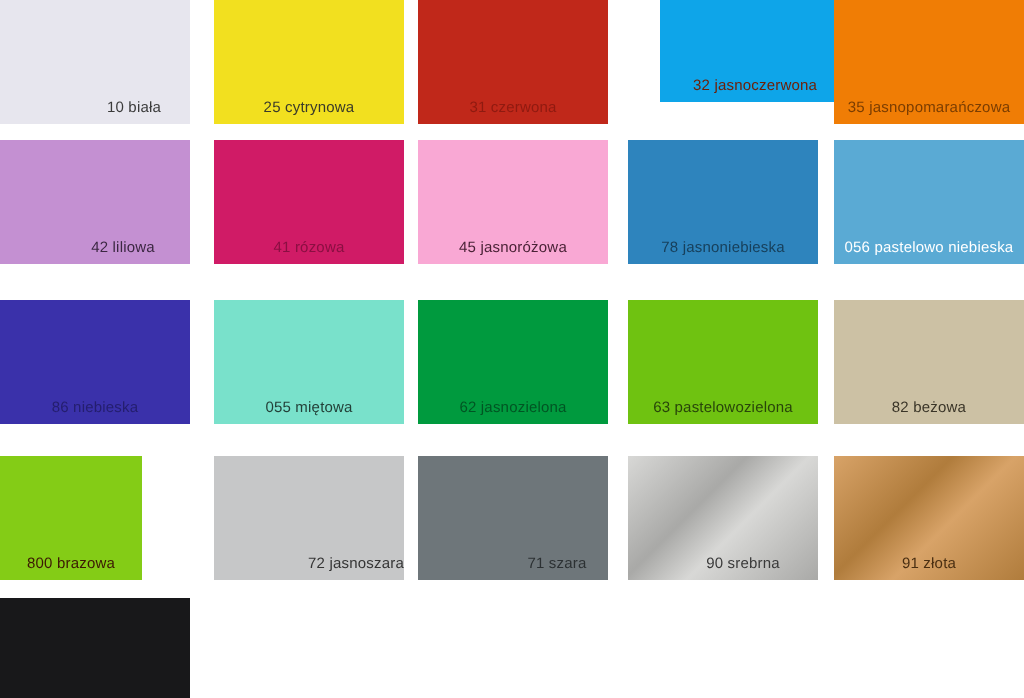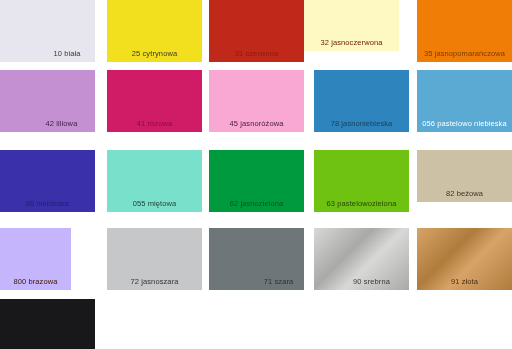--- a/index.html
+++ b/index.html
@@ -43,21 +43,21 @@
 <div id="swatch-grid" style="background: rgb(255, 255, 255);">
     <div class="swatch" style="left: 0px; top: 0px; width: 95px; height: 62px; background: rgb(231, 230, 238);">
       <div class="swatch-label" style="color: rgb(58, 58, 58); padding-left: 39px;">10 biała</div>
     </div>
     <div class="swatch" style="left: 107px; top: 0px; width: 95px; height: 62px; background: rgb(242, 224, 31);">
       <div class="swatch-label" style="color: rgb(58, 58, 42);">25 cytrynowa</div>
     </div>
     <div class="swatch" style="left: 209px; top: 0px; width: 95px; height: 62px; background: rgb(192, 40, 26);">
       <div class="swatch-label" style="color: rgb(143, 26, 16);">31 czerwona</div>
     </div>
-    <div class="swatch" style="left: 304px; top: 0px; width: 95px; height: 51px; background: #fef9c3;">
+    <div class="swatch" style="left: 330px; top: 0px; width: 95px; height: 51px; background: #0ea5e9;">
       <div class="swatch-label" style="color: rgb(110, 32, 8);">32 jasnoczerwona</div>
     </div>
     <div class="swatch" style="left: 417px; top: 0px; width: 95px; height: 62px; background: rgb(240, 125, 5);">
       <div class="swatch-label" style="color: rgb(122, 61, 2);">35 jasnopomarańczowa</div>
     </div>
     <div class="swatch" style="left: 0px; top: 70px; width: 95px; height: 62px; background: rgb(196, 144, 210);">
       <div class="swatch-label" style="color: rgb(59, 39, 66); padding-left: 28px;">42 liliowa</div>
     </div>
     <div class="swatch" style="left: 107px; top: 70px; width: 95px; height: 62px; background: rgb(208, 27, 102);">
       <div class="swatch-label" style="color: rgb(138, 15, 66);">41 rózowa</div>
@@ -76,28 +76,28 @@
     </div>
     <div class="swatch" style="left: 107px; top: 150px; width: 95px; height: 62px; background: rgb(121, 225, 203);">
       <div class="swatch-label" style="color: rgb(35, 64, 56);">055 miętowa</div>
     </div>
     <div class="swatch" style="left: 209px; top: 150px; width: 95px; height: 62px; background: rgb(0, 154, 62);">
       <div class="swatch-label" style="color: rgb(0, 85, 35);">62 jasnozielona</div>
     </div>
     <div class="swatch" style="left: 314px; top: 150px; width: 95px; height: 62px; background: rgb(111, 194, 17);">
       <div class="swatch-label" style="color: rgb(40, 69, 10);">63 pastelowozielona</div>
     </div>
-    <div class="swatch" style="left: 417px; top: 150px; width: 95px; height: 52px; background: rgb(204, 193, 164);">
+    <div class="swatch" style="left: 417px; top: 150px; width: 95px; height: 62px; background: rgb(204, 193, 164);">
       <div class="swatch-label" style="color: rgb(58, 53, 40);">82 beżowa</div>
     </div>
-    <div class="swatch" style="left: 0px; top: 228px; width: 71px; height: 62px; background: #c4b5fd; padding-left: 17px;">
+    <div class="swatch" style="left: 0px; top: 228px; width: 71px; height: 62px; background: #84cc16; padding-left: 17px;">
       <div class="swatch-label" style="color: rgb(60, 24, 4);">800 brazowa</div>
     </div>
     <div class="swatch" style="left: 107px; top: 228px; width: 95px; height: 62px; background: rgb(198, 199, 200);">
-      <div class="swatch-label" style="color: rgb(52, 52, 52);">72 jasnoszara</div>
+      <div class="swatch-label" style="color: rgb(52, 52, 52); text-align: right;">72 jasnoszara</div>
     </div>
     <div class="swatch" style="left: 209px; top: 228px; width: 95px; height: 62px; background: rgb(110, 118, 122);">
       <div class="swatch-label" style="color: rgb(44, 49, 51); padding-left: 44px;">71 szara</div>
     </div>
     <div class="swatch" style="left: 314px; top: 228px; width: 95px; height: 62px; background: linear-gradient(135deg, rgb(216, 216, 214) 0%, rgb(169, 169, 167) 38%, rgb(216, 216, 214) 58%, rgb(169, 169, 167) 100%);">
       <div class="swatch-label" style="color: rgb(58, 58, 58); padding-left: 20px;">90 srebrna</div>
     </div>
     <div class="swatch" style="left: 417px; top: 228px; width: 95px; height: 62px; background: linear-gradient(135deg, rgb(216, 163, 104) 0%, rgb(176, 124, 60) 38%, rgb(216, 163, 104) 58%, rgb(176, 124, 60) 100%);">
       <div class="swatch-label" style="color: rgb(74, 47, 18);">91 złota</div>
     </div>

